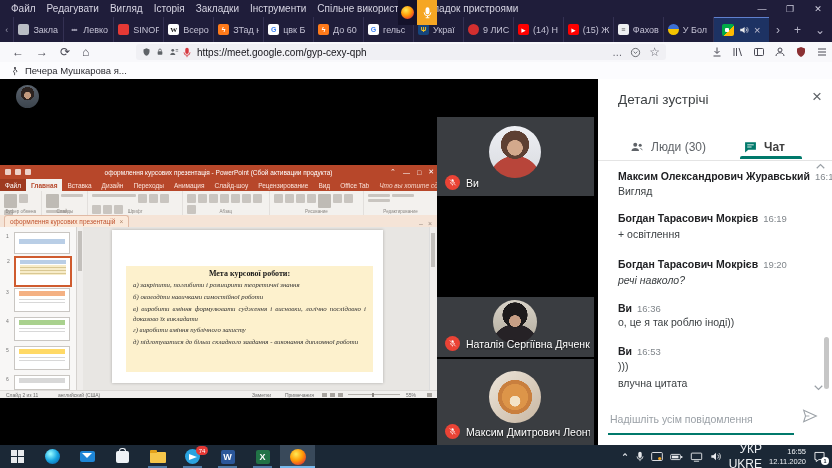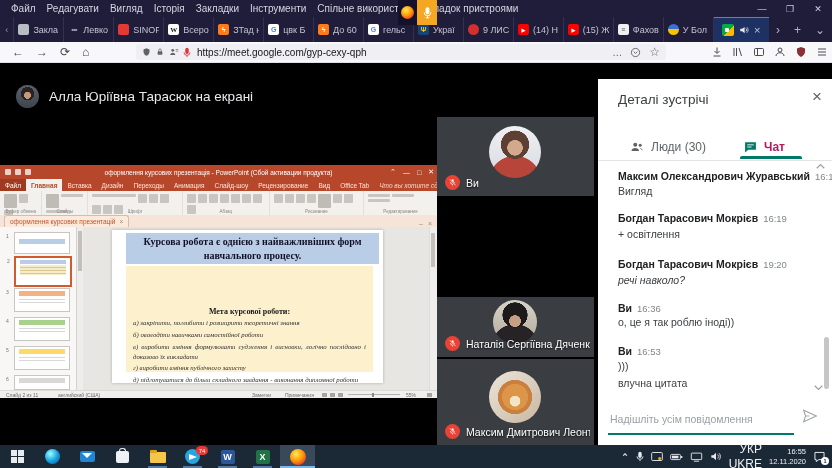--- a/index.html
+++ b/index.html
@@ -94,21 +94,21 @@
   .mini-lines{height:10px;margin:0 4px 2px;background:repeating-linear-gradient(#f7ecc9 0 2px,#d9c893 2px 3px);}
   .mini-lines-w{height:8px;margin:0 4px 2px;background:repeating-linear-gradient(#fff 0 2px,#d8d8d8 2px 3px);}
   .thumb-scroll{position:absolute;left:77px;top:0;width:6px;height:163px;background:#efedeb;}
   .thumb-scroll i{position:absolute;left:1px;top:4px;width:4px;height:40px;background:#c3c0bc;}
   .canvas-scroll{position:absolute;right:0;top:0;width:7px;height:163px;background:#f0eeec;border-left:1px solid #ddd;}
   .canvas-scroll i{position:absolute;left:1px;top:6px;width:4px;height:34px;background:#c3c0bc;}
   .slide{position:absolute;left:112px;top:3px;width:271px;height:153px;background:#fff;box-shadow:0 0 3px rgba(0,0,0,.25);}
   .slide-title{position:absolute;left:14px;top:3px;width:245px;background:#b9cee6;color:#101026;
      font-family:"Liberation Serif",serif;font-weight:bold;font-size:10px;line-height:1.35;text-align:center;padding:2px 4px;}
   .slide-body{position:absolute;left:14px;top:36px;width:233px;height:100px;background:#fdf1cd;padding:3px 7px;}
-  .slide-sub{font-family:"Liberation Serif",serif;font-weight:bold;font-size:8px;color:#181818;text-align:center;margin-bottom:2px;margin-top:38px;}
+  .slide-sub{font-family:"Liberation Serif",serif;font-weight:bold;font-size:8px;color:#181818;text-align:center;margin-bottom:2px;}
   .slide-item{font-family:"Liberation Serif",serif;font-style:italic;font-size:6.8px;color:#2e2e2e;text-align:justify;line-height:1.45;margin-top:2px;}
   .ppt-status{top:225px;left:0;width:437px;height:7px;background:#f1efed;border-top:1px solid #dcd9d6;font-size:5px;color:#6a6a6a;}
   .ppt-status span{position:absolute;top:1px;white-space:nowrap;}
   .st-ico{position:absolute;top:1.5px;width:5px;height:4px;background:#a7a39e;}
   .zoom-line{position:absolute;top:3px;left:348px;width:52px;height:1px;background:#b5b1ac;}
   .zoom-knob{position:absolute;top:1.5px;left:372px;width:2px;height:4px;background:#8a8682;}
 
   
   .tile{left:437px;width:157px;background:#3a3d41;border-radius:0;overflow:hidden;}
   .tile-name{position:absolute;left:8px;bottom:6px;display:flex;align-items:center;gap:6px;max-width:145px;}
@@ -134,21 +134,21 @@
      radial-gradient(ellipse 26px 34px at 58% 50%,#c69c80 0 97%,transparent 100%),
      radial-gradient(ellipse 42px 54px at 58% 46%,#30251f 0 97%,transparent 100%),
      linear-gradient(90deg,#9a9187 0 20%,#857a6e 20% 80%,#6e6157 80%);}
 
   
   .panel{top:79px;left:598px;width:234px;height:366px;background:#fff;}
   .panel-title{position:absolute;left:20px;top:13px;font-size:13.5px;color:#3c4043;}
   .panel-x{position:absolute;right:10px;top:9px;font-size:17px;color:#5f6368;line-height:1;}
   .ptab{position:absolute;top:55px;height:26px;display:flex;align-items:center;gap:7px;font-size:12px;}
   .ptab-people{left:32px;color:#5f6368;}
-  .ptab-chat{left:146px;color:#be185d;font-weight:bold;}
+  .ptab-chat{left:146px;color:#404040;font-weight:bold;}
   .chat-underline{position:absolute;left:142px;top:77px;width:62px;height:3px;background:#00796b;border-radius:2px 2px 0 0;}
   .panel-divider{position:absolute;left:0;top:81px;width:234px;height:1px;background:#e4e4e4;}
   .msg-sender{position:absolute;left:20px;font-size:10.5px;font-weight:bold;color:#202124;white-space:nowrap;}
   .msg-sender em{font-style:normal;font-weight:normal;color:#80868b;font-size:9.5px;margin-left:5px;}
   .msg-line{position:absolute;left:20px;font-size:10.5px;color:#3c4043;white-space:nowrap;}
   .chev{position:absolute;color:#9aa0a6;}
   .chat-scrollbar{position:absolute;left:226px;top:258px;width:5px;height:52px;background:#c6c6c6;border-radius:3px;}
   .chat-input{position:absolute;left:10px;top:326px;width:182px;height:26px;border:none;outline:none;
       border-bottom:2px solid #00796b;font-size:10.5px;color:#3c4043;font-family:"Liberation Sans",sans-serif;background:transparent;}
   .chat-input::placeholder{color:#9aa0a6;}
@@ -338,26 +338,32 @@
         </svg>
       <svg width="12" height="12" viewBox="0 0 24 24">
           <path d="M12 2l8 3v6c0 5-3.5 9-8 11-4.5-2-8-6-8-11V5z" fill="#8b3033"></path>
         </svg>
       <svg width="12" height="12" viewBox="0 0 24 24">
           <path d="M4 6h16M4 12h16M4 18h16" stroke="#4a4a55" stroke-width="2"></path>
         </svg>
     </div>
   </div>
 
+  <div class="abs bookmarksbar">
+    <svg width="10" height="10" viewBox="0 0 24 24" style="margin-left:10px">
+        <circle cx="12" cy="5" r="2.5" fill="#3a3a40"></circle>
+        <path d="M12 8l-4 6 3 2v6M12 8l5 4-2 3" stroke="#3a3a40" stroke-width="2" fill="none"></path>
+      </svg>
+    <span class="bm-text">Печера Мушкарова я...</span>
+  </div>
 
   <div class="abs content">
 
     <div class="abs banner" style="top:6px;left:16px;">
       <div class="ph ph-alla-sm"></div>
-      <span class="banner-text">Алла Юріївна Тарасюк на екрані</span>
     </div>
 
     <div class="abs ppt" style="top:86px;">
       <div class="abs ppt-title">
         <div class="ppt-title-text">оформлення курсових презентація - PowerPoint (Сбой активации продукта)</div>
         <div class="qat">
             <i></i>
             <i></i>
             <i></i>
           </div>
@@ -468,21 +474,20 @@
               <div class="mini-lines-w"></div>
             </div>
           <div class="thumb" style="top:148px;height:13px;">
               <div class="mini-strip" style="background:#d8d8d8;"></div>
             </div>
         </div>
         <div class="thumb-scroll">
             <i></i>
           </div>
         <div class="slide">
-          <div class="slide-title">Курсова робота є однією з найважливіших форм навчального процесу.</div>
           <div class="slide-body">
             <div class="slide-sub">Мета курсової роботи:</div>
             <div class="slide-item">а) закріпити, поглибити і розширити теоретичні знання</div>
             <div class="slide-item">б) оволодіти навичками самостійної роботи</div>
             <div class="slide-item">в) виробити вміння формулювати судження і висновки, логічно послідовно і доказово їх викладати</div>
             <div class="slide-item">г) виробити вміння публічного захисту</div>
             <div class="slide-item">д) підготуватися до більш складного завдання - виконання дипломної роботи</div>
           </div>
         </div>
         <div class="canvas-scroll">

